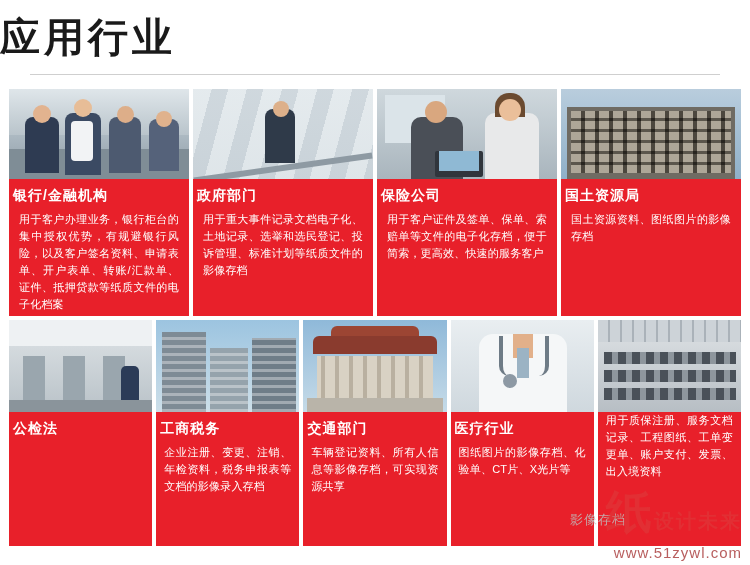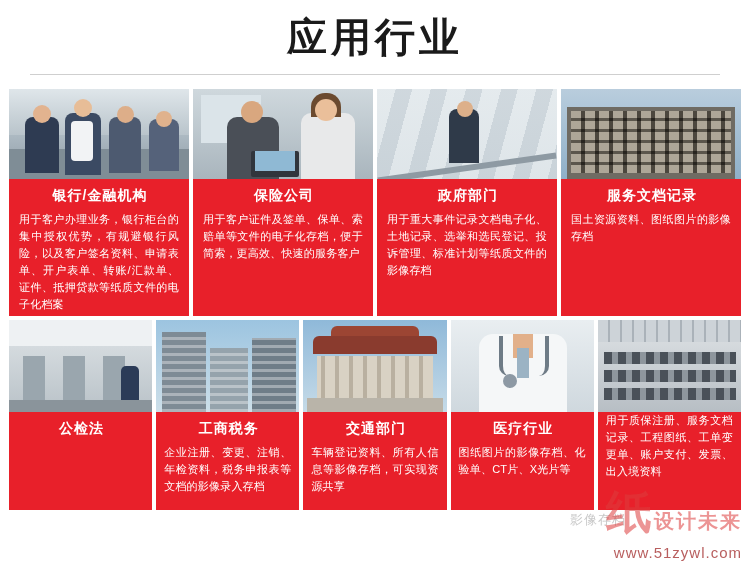--- a/index.html
+++ b/index.html
@@ -13,21 +13,20 @@
     font-family: "Liberation Sans", sans-serif;
     overflow: hidden;
     position: relative;
   }
   .page {
     width: 750px;
     height: 565px;
     position: relative;
   }
   .title-wrap {
-    text-align: center;
     padding-top: 12px;
   }
   .page-title {
     font-size: 40px;
     font-weight: bold;
     color: #1a1a1a;
     letter-spacing: 4px;
     line-height: 50px;
     font-family: "Liberation Sans", sans-serif;
   }
@@ -45,36 +44,36 @@
     display: flex;
     gap: 4px;
     margin-bottom: 4px;
   }
   .card {
     position: relative;
     background: #e8202a;
     overflow: hidden;
   }
   .row1 .card { width: 180px; height: 227px; }
-  .row2 .card { width: 144px; height: 190px; }
+  .row2 .card { width: 144px; height: 226px; }
 
   .photo {
     width: 100%;
     height: 90px;
     position: relative;
     overflow: hidden;
     background: #9aa7b2;
   }
   .row2 .photo { height: 92px; }
 
   .card-title {
     color: #ffffff;
     font-size: 14px;
     font-weight: bold;
-    text-align: center;
+    text-align: left;
     padding: 8px 2px 6px 4px;
     letter-spacing: 1px;
   }
   .card-body {
     color: #ffffff;
     font-size: 11px;
     line-height: 17px;
     padding: 0 10px 8px 10px;
     text-align: justify;
     letter-spacing: 0.2px;
@@ -230,56 +229,56 @@
             <div class="b p4"></div>
               <div class="b h4"></div>
           </div>
         </div>
         <div class="card-title">银行/金融机构</div>
         <div class="card-body">用于客户办理业务，银行柜台的集中授权优势，有规避银行风险，以及客户签名资料、申请表单、开户表单、转账/汇款单、证件、抵押贷款等纸质文件的电子化档案</div>
       </div>
 
       <div class="card">
         <div class="photo">
+          <div class="sky s3">
+            <div class="b glass1"></div>
+            <div class="b rail"></div>
+            <div class="b man"></div>
+              <div class="b mh"></div>
+          </div>
+        </div>
+        <div class="card-title">政府部门</div>
+        <div class="card-body">用于重大事件记录文档电子化、土地记录、选举和选民登记、投诉管理、标准计划等纸质文件的影像存档</div>
+      </div>
+
+      <div class="card">
+        <div class="photo">
           <div class="sky s2">
             <div class="b win"></div>
             <div class="b man"></div>
               <div class="b mh"></div>
             <div class="b woman"></div>
               <div class="b hair"></div>
               <div class="b wh"></div>
             <div class="b laptop"></div>
               <div class="b screen"></div>
           </div>
         </div>
         <div class="card-title">保险公司</div>
         <div class="card-body">用于客户证件及签单、保单、索赔单等文件的电子化存档，便于简索，更高效、快速的服务客户</div>
       </div>
 
       <div class="card">
         <div class="photo">
-          <div class="sky s3">
-            <div class="b glass1"></div>
-            <div class="b rail"></div>
-            <div class="b man"></div>
-              <div class="b mh"></div>
-          </div>
-        </div>
-        <div class="card-title">政府部门</div>
-        <div class="card-body">用于重大事件记录文档电子化、土地记录、选举和选民登记、投诉管理、标准计划等纸质文件的影像存档</div>
-      </div>
-
-      <div class="card">
-        <div class="photo">
           <div class="sky s4">
             <div class="b bld"></div>
               <div class="b grid4"></div>
           </div>
         </div>
-        <div class="card-title">服务文档记录</div>
+        <div class="card-title">国土资源局</div>
         <div class="card-body">国土资源资料、图纸图片的影像存档</div>
       </div>
 
     </div>
 
     <div class="row row2">
 
       <div class="card">
         <div class="photo">
           <div class="sky s5">

